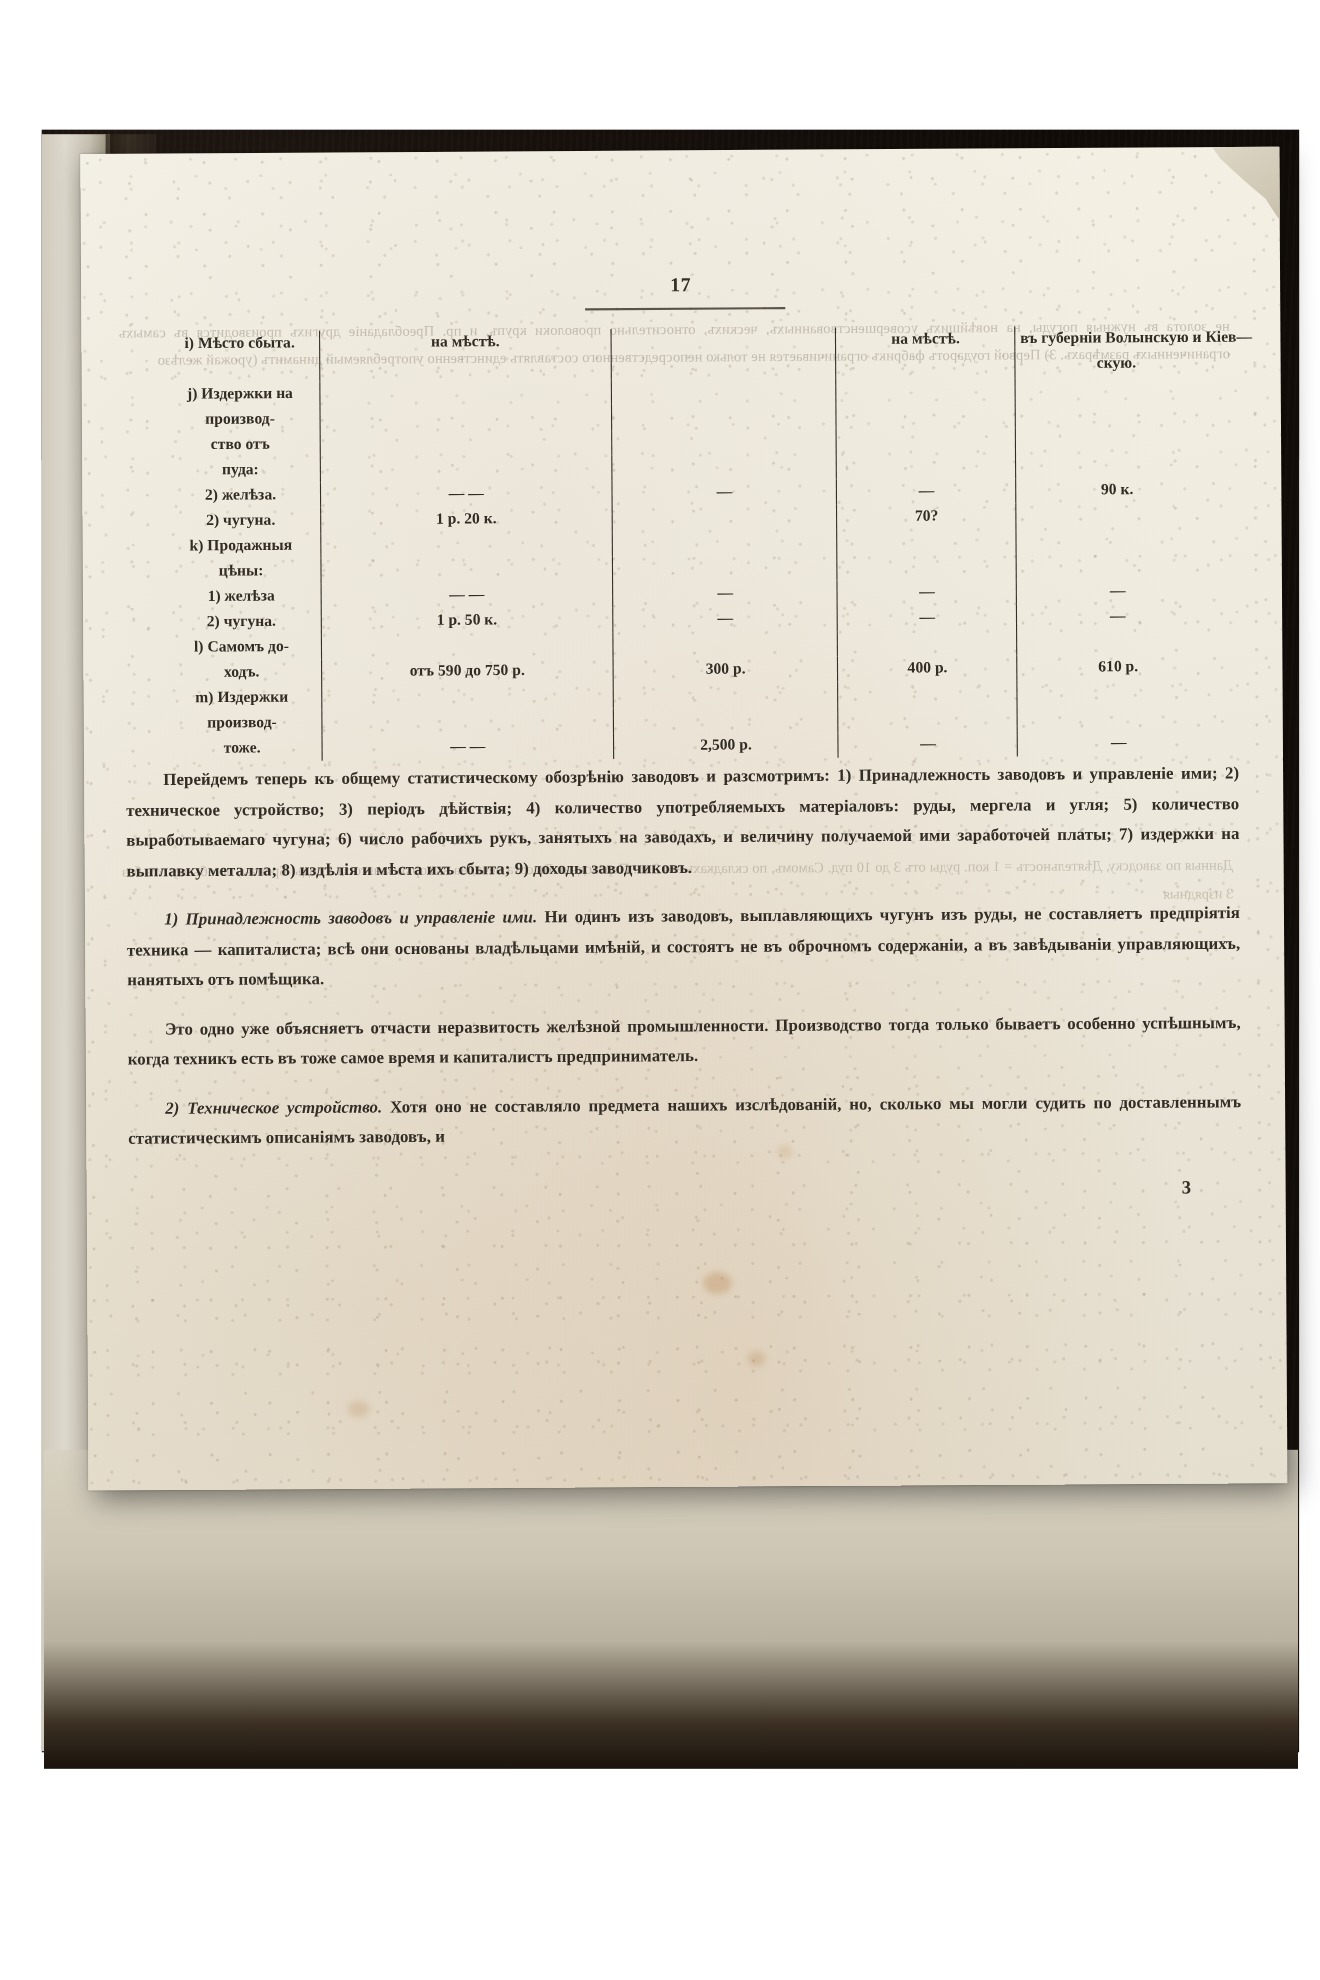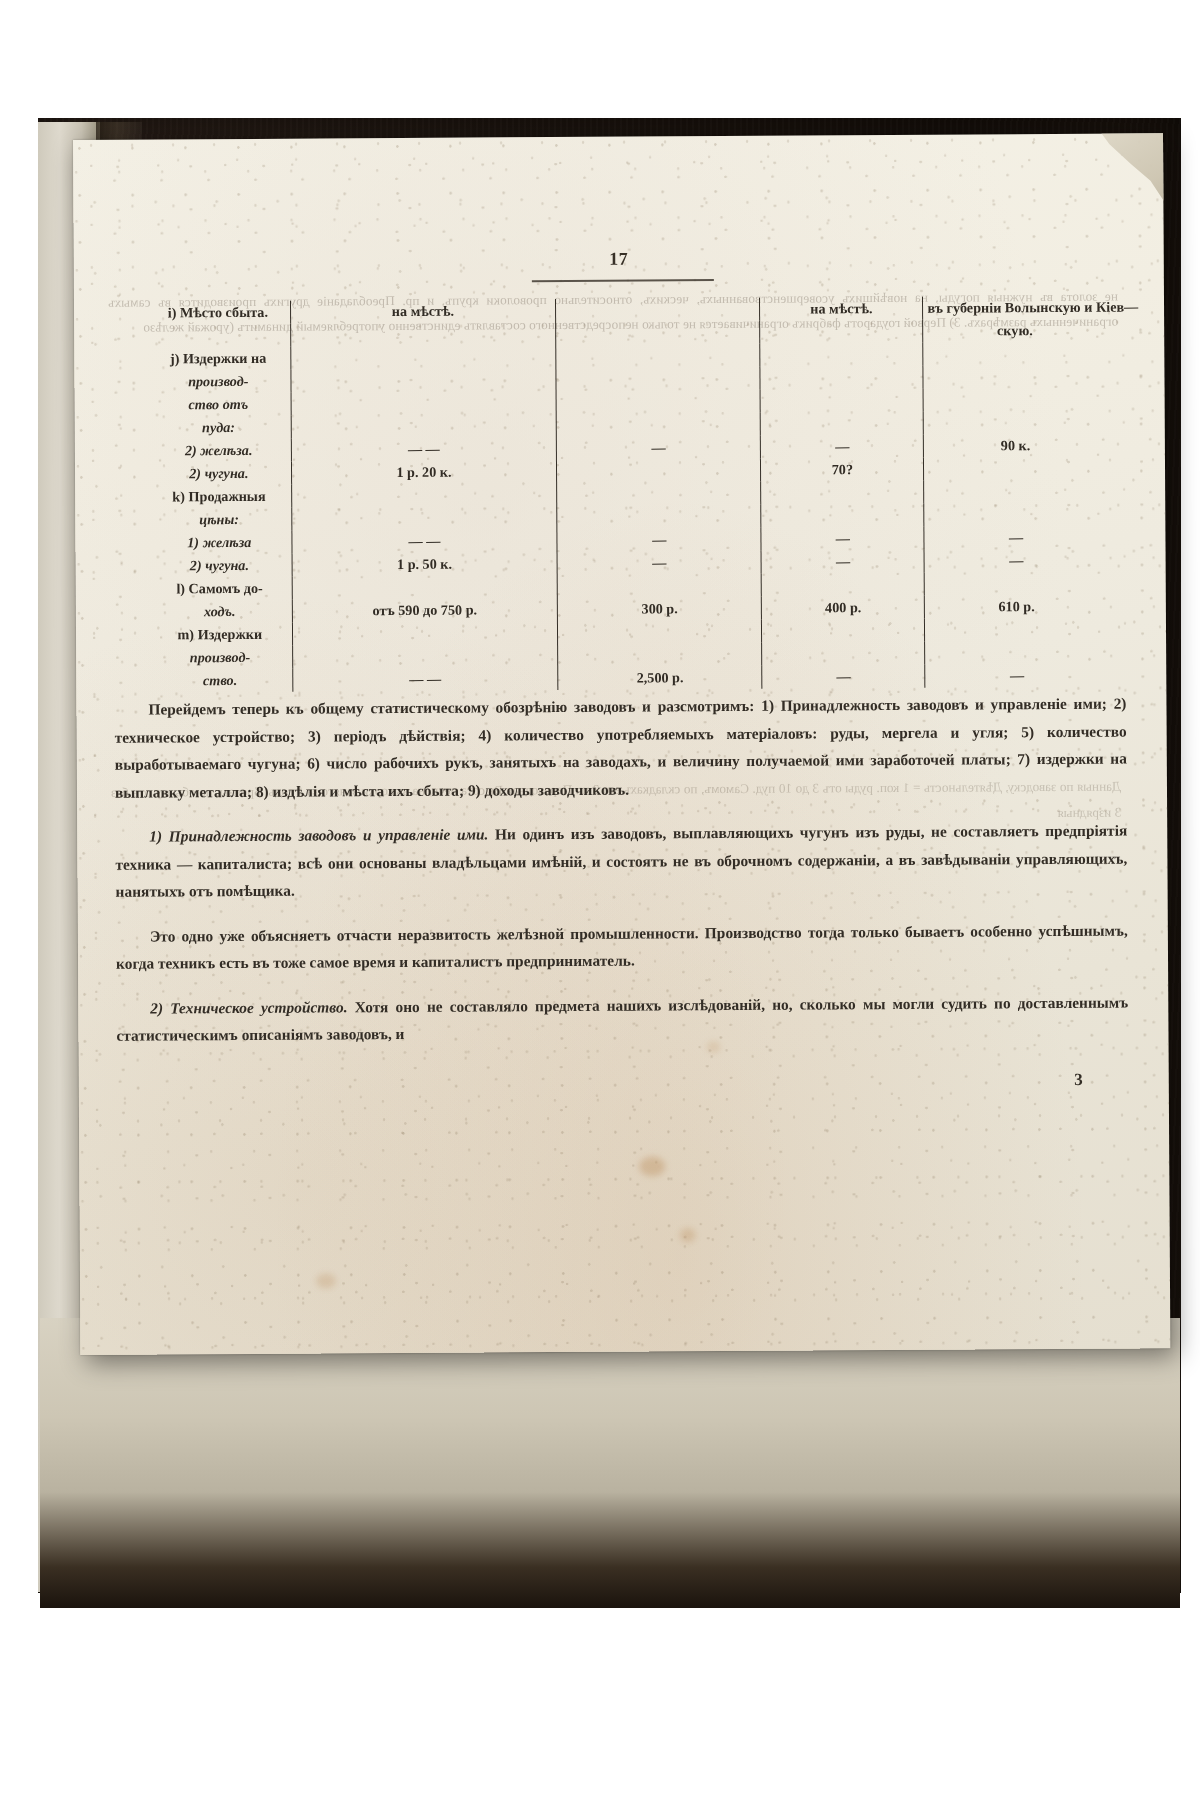--- a/index.html
+++ b/index.html
@@ -127,21 +127,21 @@
   .tbl table{border-collapse:collapse;width:100%;table-layout:fixed;}
   .tbl td{
     vertical-align:top;padding:0 4px;height:23px;line-height:23px;
     white-space:nowrap;
   }
   .c-label{width:132px;text-align:center;padding-left:2px;}
   .c1{width:250px;text-align:center;border-left:1.6px solid #2e2820;}
   .c2{width:190px;text-align:center;border-left:1.6px solid #2e2820;}
   .c3{width:150px;text-align:center;border-left:1.6px solid #2e2820;}
   .c4{width:170px;text-align:center;border-left:1.6px solid #2e2820;}
-  .ind{padding-left:22px;font-style:italic;}
+  .ind{padding-left:22px;}
 
   
   .body{
     position:absolute;left:38px;top:556px;width:1012px;
     font-size:15.4px;line-height:27.5px;color:#2c261e;
     text-align:justify;font-weight:bold;
   }
   .body p{margin:0 0 17px 0;text-indent:34px;}
   .ital{font-style:italic;}
   .sig{
@@ -289,21 +289,21 @@
                 <td class="c4"></td>
               </tr>
               <tr>
                 <td class="c-label ind">производ-</td>
                 <td class="c1"></td>
                 <td class="c2"></td>
                 <td class="c3"></td>
                 <td class="c4"></td>
               </tr>
               <tr>
-                <td class="c-label ind">ство.</td>
+                <td class="c-label ind">тоже.</td>
                 <td class="c1">—        —</td>
                 <td class="c2">2,500 р.</td>
                 <td class="c3">—</td>
                 <td class="c4">—</td>
               </tr>
             </tbody>
         </table>
       </div>
 
       <div class="body">

